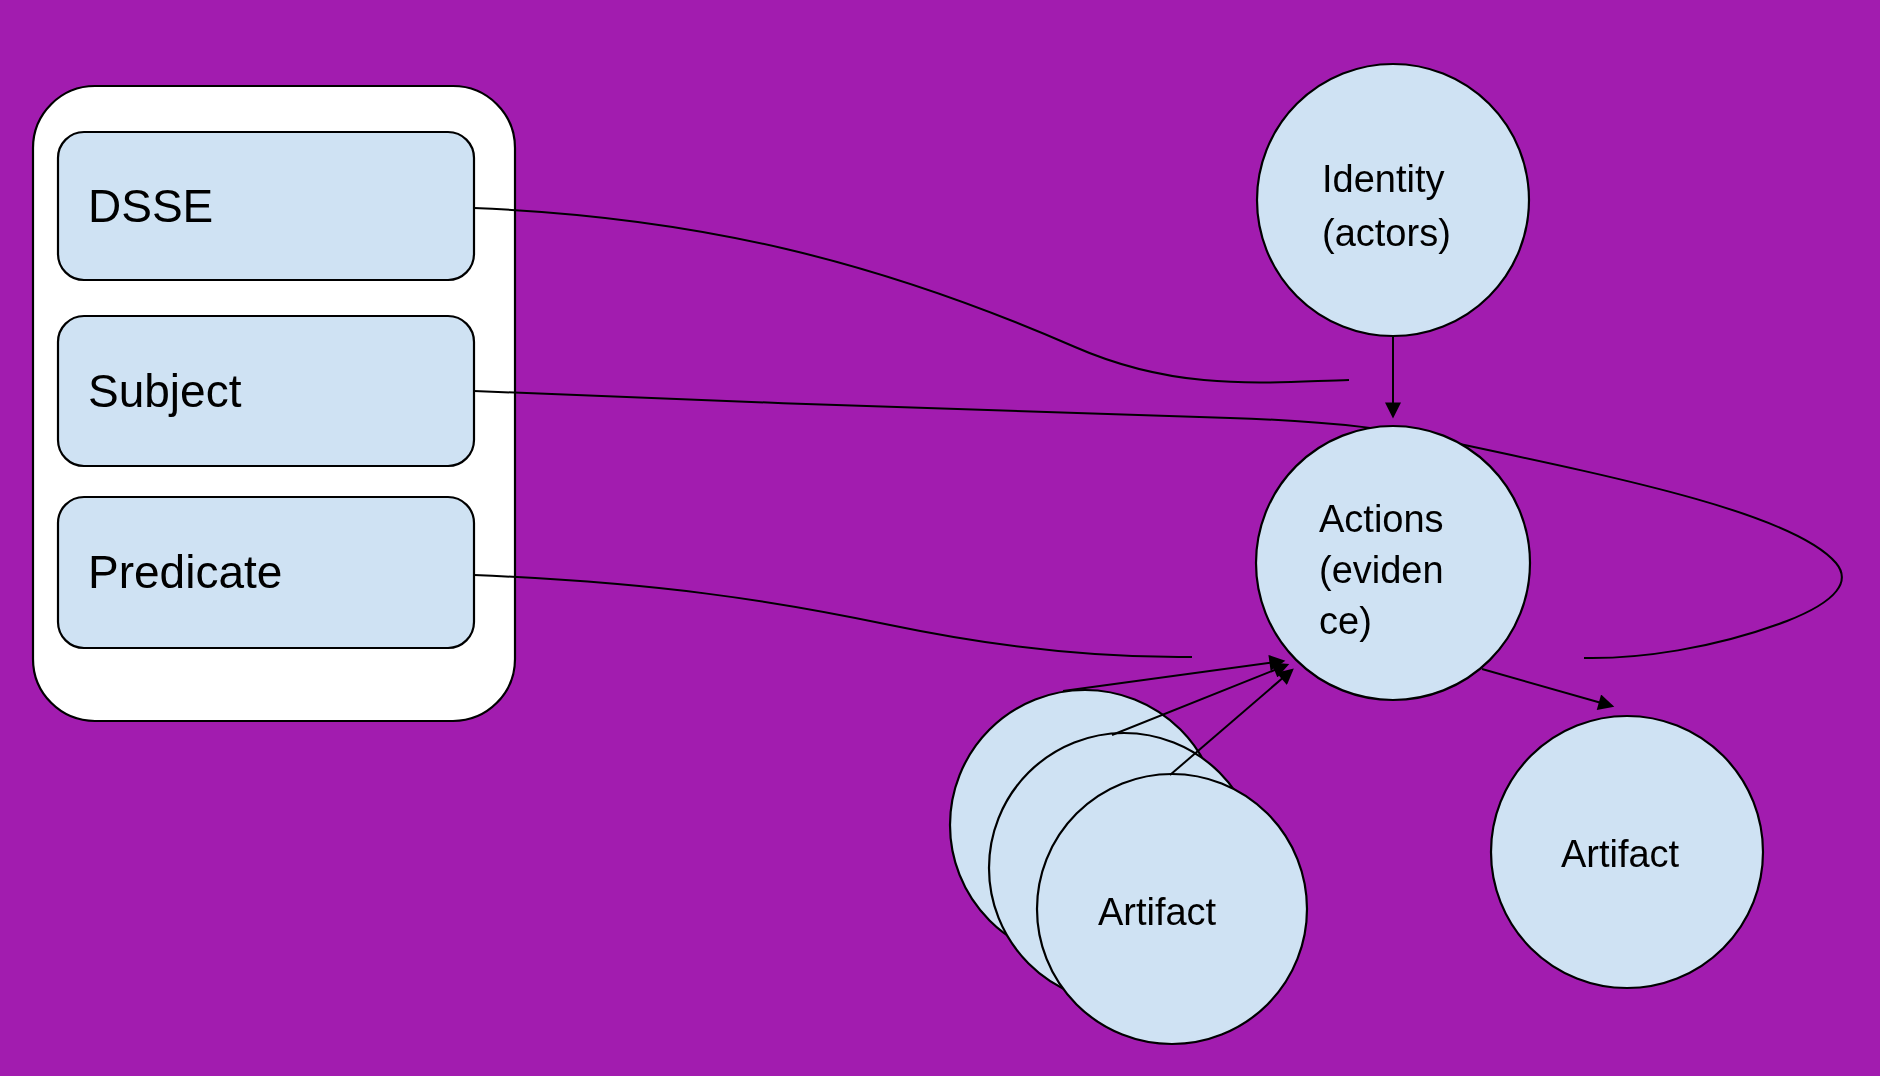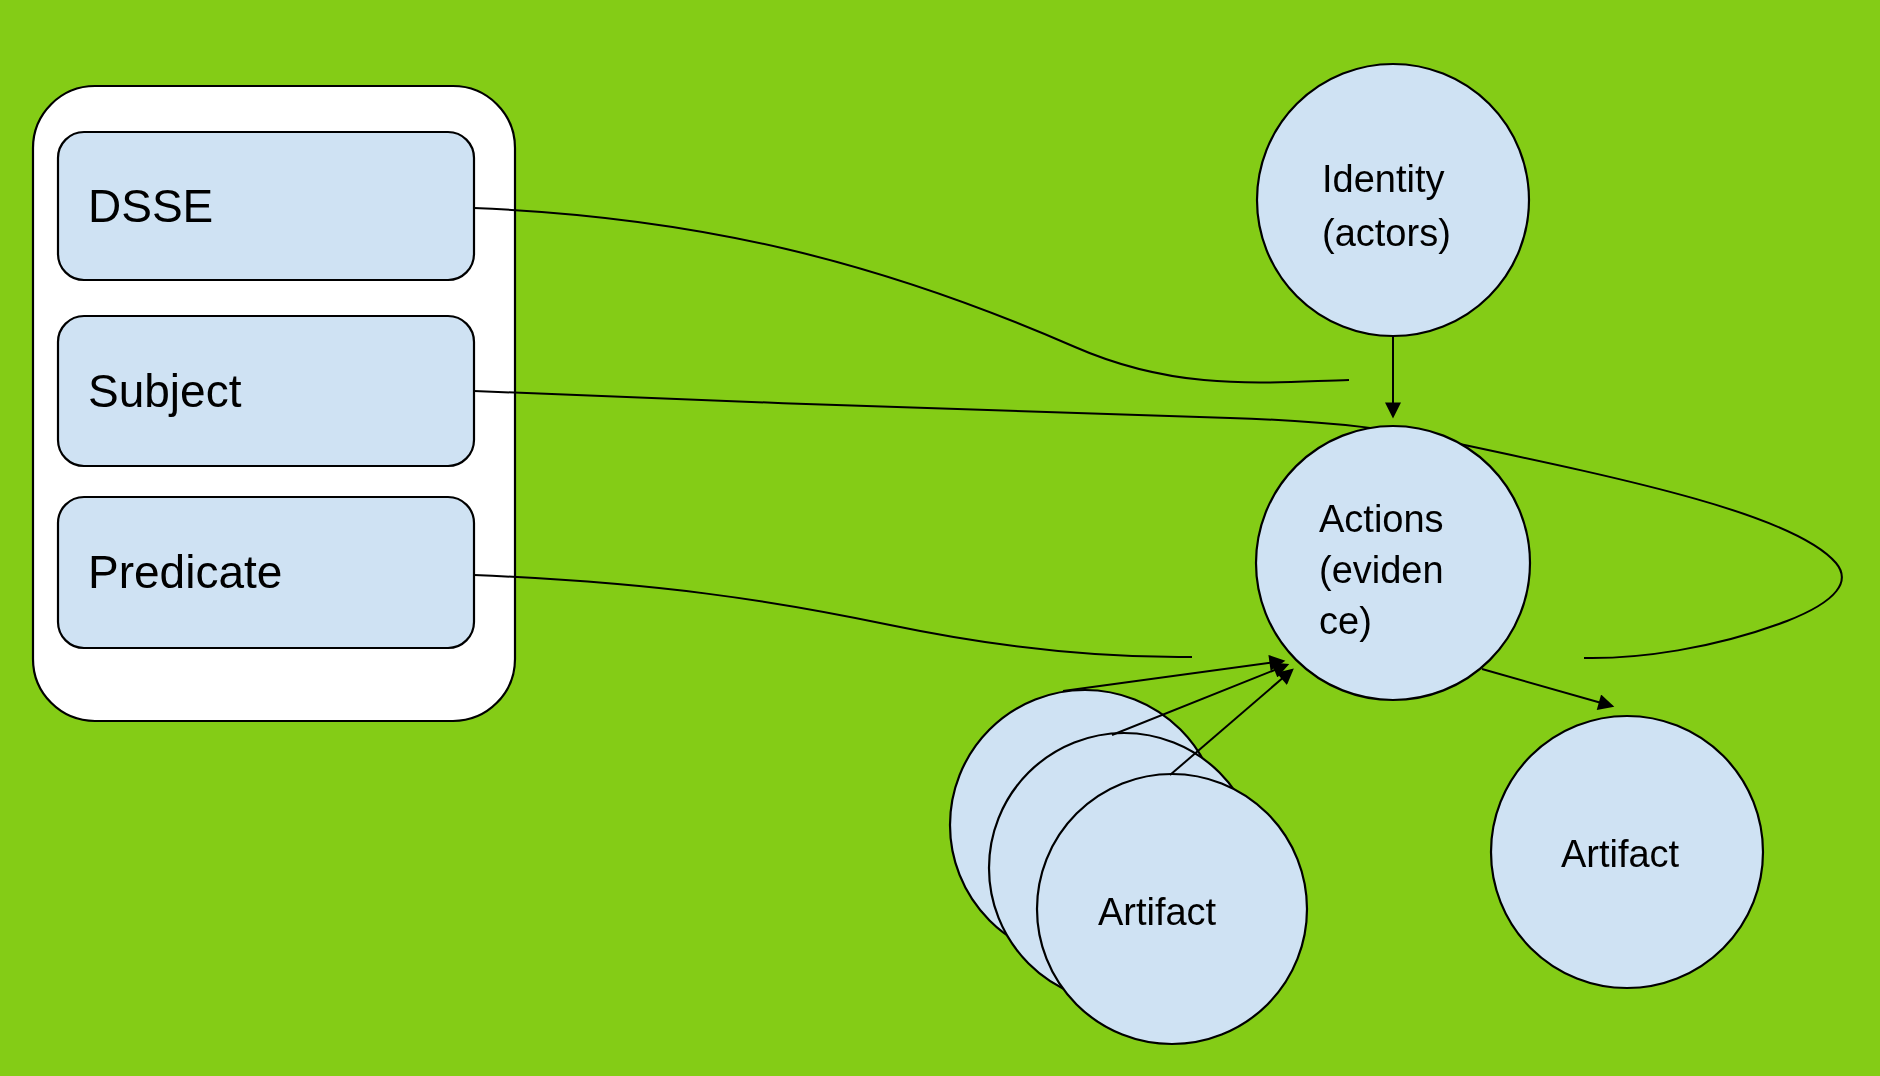--- a/index.html
+++ b/index.html
@@ -1,20 +1,20 @@
 <!DOCTYPE html>
 <html><head>
 <meta charset="utf-8">
 <style>
   html, body { margin: 0; padding: 0; background: #ffffff; }
   .canvas {
     position: relative;
     width: 1880px;
     height: 1076px;
-    background: #84cc16;
+    background: #a21caf;
     font-family: "Liberation Sans", sans-serif;
   }
   svg { display: block; }
   .shape   { stroke: #000000; stroke-width: 2.2; }
   .outline { fill: #ffffff; }
   .conn    { fill: none; stroke: #000000; stroke-width: 2; }
   .box-label {
     font-family: "Liberation Sans", sans-serif;
     font-size: 46px;
     fill: #000000;

